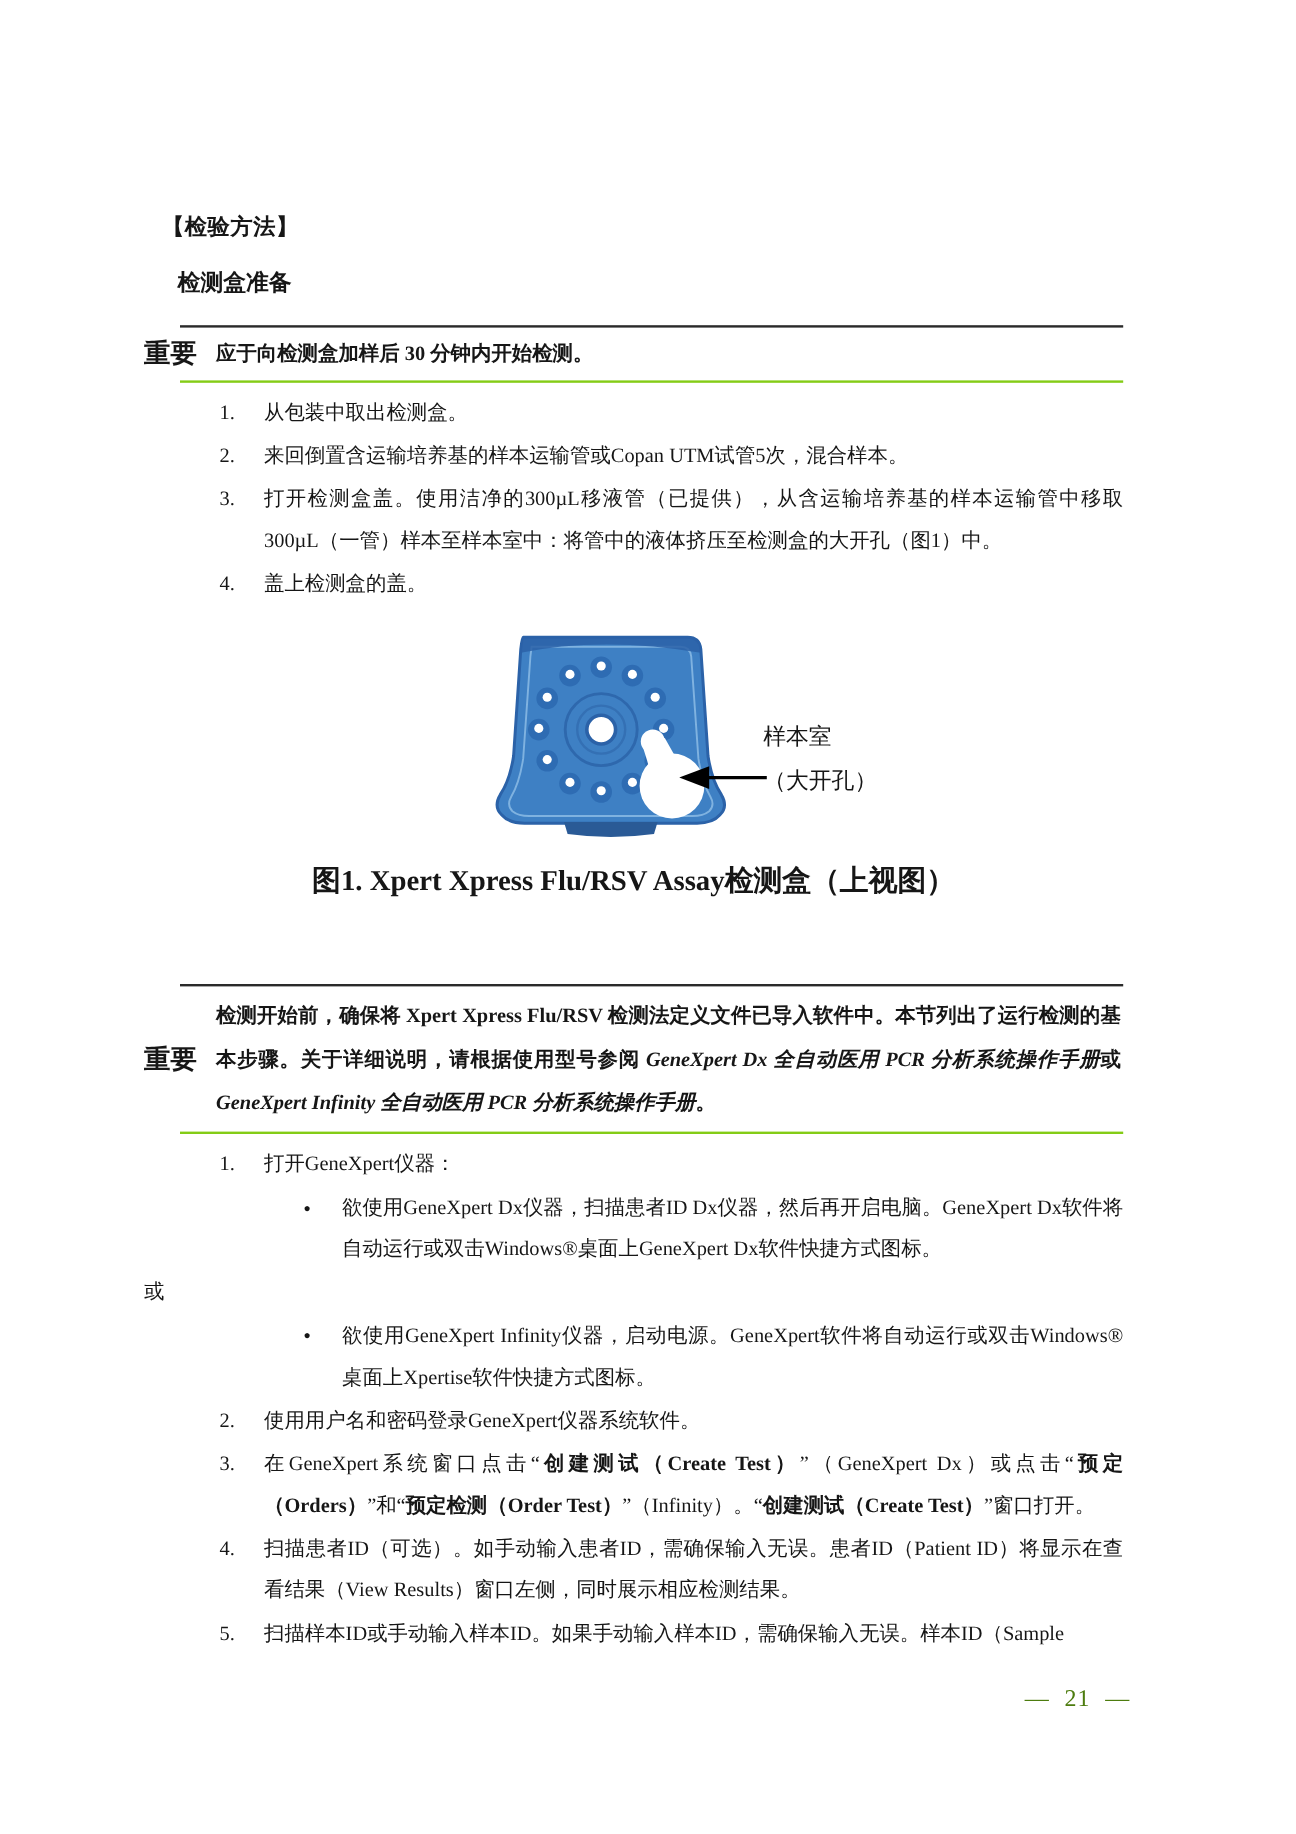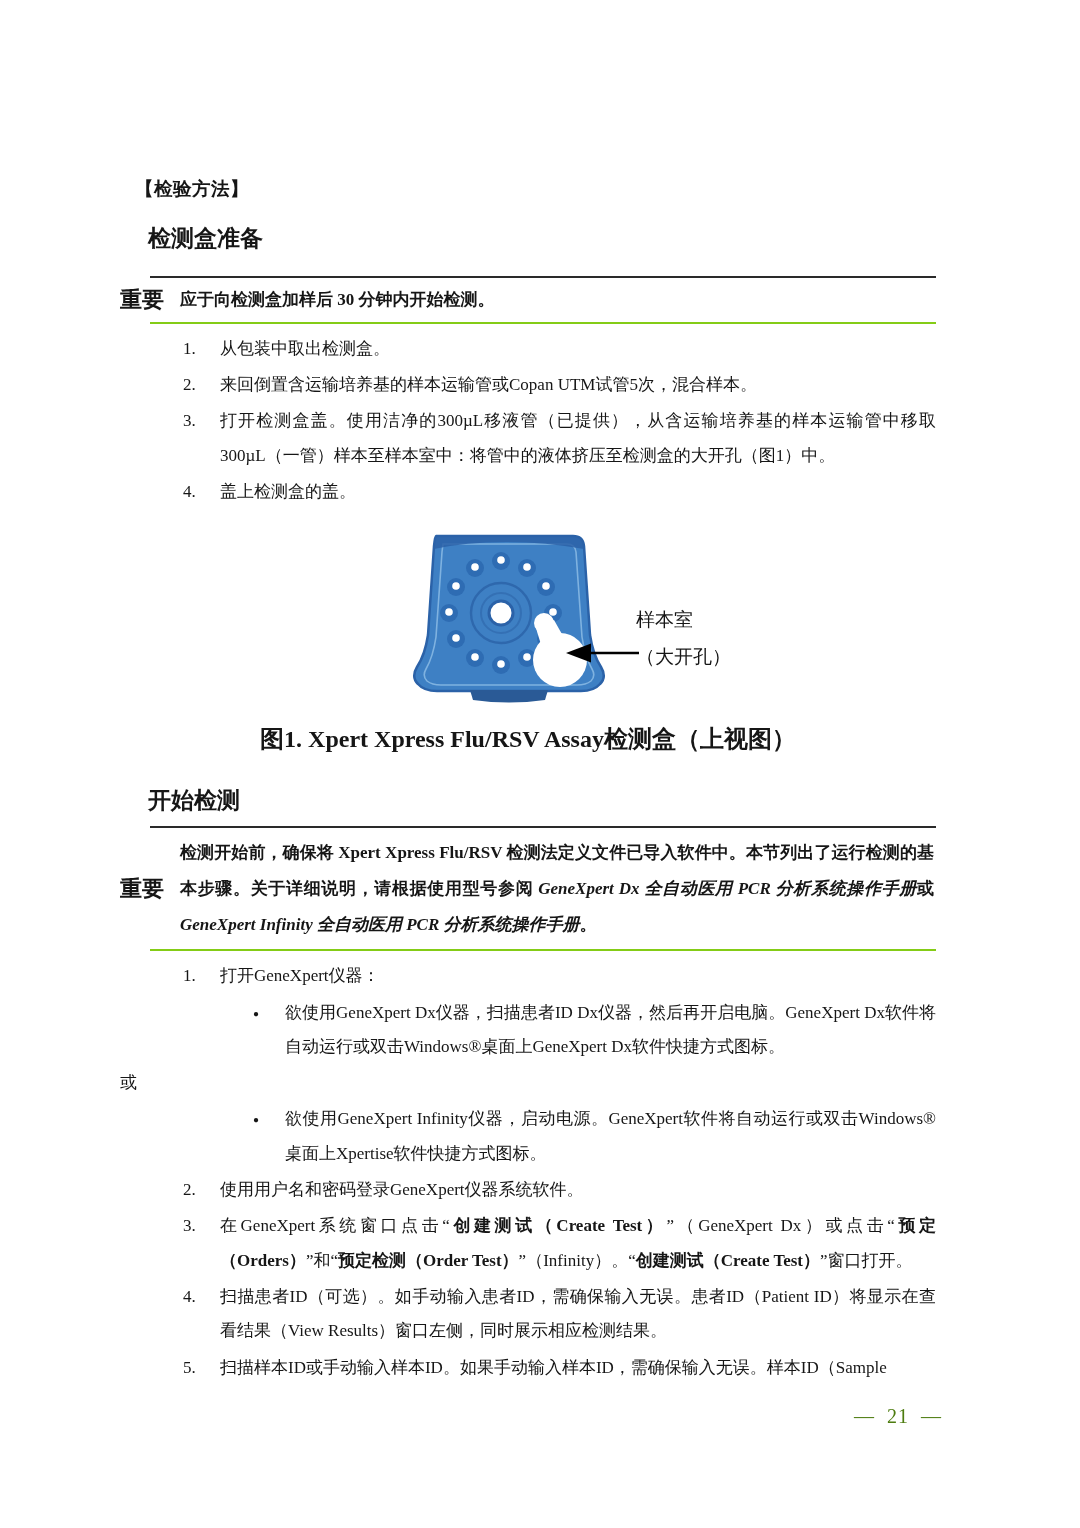--- a/index.html
+++ b/index.html
@@ -4,34 +4,34 @@
 <style>
   * { margin:0; padding:0; box-sizing:border-box; }
   html,body { background:#9a9a9a; }
   .page {
     position:relative; width:1080px; height:1528px; background:#ffffff;
     overflow:hidden; font-family:"Liberation Serif", serif; color:#161616;
   }
   .content { position:absolute; left:120px; top:176px; width:816px; font-size:17px; }
 
   .method-header { margin-left:15px; font-weight:bold; font-size:18.5px; letter-spacing:.5px; }
-  .section-title { margin-left:28px; font-weight:bold; font-size:23px; }
+  .section-title { margin-left:28px; font-weight:bold; font-size:19px; }
 
   .callout { position:relative; margin-left:30px; }
   .callout-label {
     position:absolute; left:-30px; top:50%; transform:translateY(-50%);
     font-weight:bold; font-size:22px; white-space:nowrap;font-family:Liberation Serif, serif;
   }
   .callout-body {
     border-top:2px solid #2a2a2a; border-bottom:2px solid #84cc16;
     padding:7px 2px 7px 30px; line-height:1.75;
   }
   .callout-body.no-top { border-top:none; }
   .callout-body.bold { font-weight:bold; }
-  .callout-body.tall { line-height:2.1; text-align:justify; }
+  .callout-body.tall { line-height:2.1; text-align:justify;margin-top:30px; }
   .rt-b { font-weight:bold; }
   .rt-i { font-style:italic; }
 
   .steps { margin-top:8px; }
   .step { display:flex; margin:2px 0 2px 63px; }
   .step .num { flex:none; width:37px; line-height:2.02; }
   .step .txt { flex:1; line-height:2.02; text-align:justify; }
   .bullet-row { display:flex; margin:2px 0 2px 133px; }
   .bullet-row .glyph { flex:none; width:32px; font-size:10px; line-height:34px; padding-top:1px; }
   .bullet-row .txt { flex:1; line-height:2.02; text-align:justify; }
@@ -134,21 +134,20 @@
         <polygon points="0,12 25,2.5 25,21.5" fill="#000000"></polygon>
       </svg>
       <div class="fig-callout">
         <div>样本室</div>
         <div>（大开孔）</div>
       </div>
     </div>
     <div class="figure-caption">图1. Xpert Xpress Flu/RSV Assay检测盒（上视图）</div>
 
     <div class="gap-lg"></div>
-    <div class="section-title">开始检测</div>
 
     <div class="gap-sm"></div>
     <div class="callout">
       <span class="callout-label">重要</span>
       <div class="callout-body bold tall"><span>检测开始前，确保将 Xpert Xpress Flu/RSV 检测法定义文件已导入软件中。本节列出了运行检测的基本步骤。关于详细说明，请根据使用型号参阅 </span><span class="rt-i">GeneXpert Dx 全自动医用 PCR 分析系统操作手册</span><span>或 </span><span class="rt-i">GeneXpert Infinity 全自动医用 PCR 分析系统操作手册</span><span>。</span></div>
     </div>
 
     <div class="steps">
       <div class="step">
         <span class="num">1.</span>

